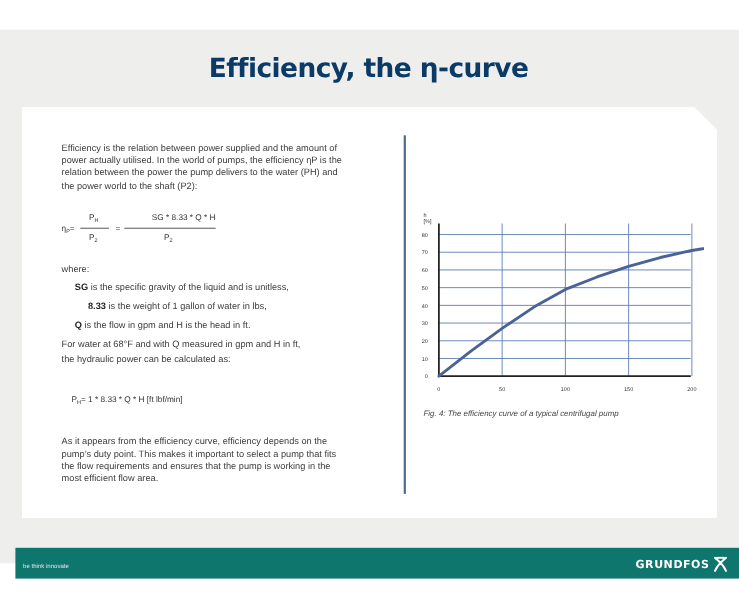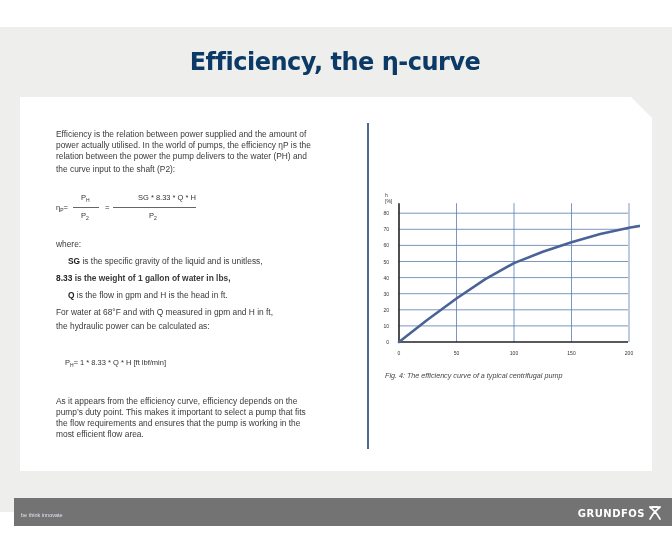--- a/index.html
+++ b/index.html
@@ -8,55 +8,55 @@
   .title { position:absolute; left:0; top:48px; width:670px; text-align:center; font-family:"DejaVu Sans", sans-serif; font-weight:bold; font-size:24px; color:#0b3a66; letter-spacing:-0.5px; }
   .card { position:absolute; left:20px; top:97px; width:632px; height:374px; background:#ffffff;
           clip-path: polygon(0 0, 611px 0, 632px 21px, 632px 100%, 0 100%); }
   .divider { position:absolute; left:367px; top:123px; width:2px; height:326px; background:#4d6a8f; }
   .txt { position:absolute; font-size:8.4px; color:#3a3a3a; line-height:11px; }
   .txt b { color:#222;padding-left:12px; }
   .formula { position:absolute; font-size:7.5px; color:#333; }
   .frac-line { position:absolute; height:1px; background:#666; }
   .sub { font-size:5px; vertical-align:-2px; }
   .caption { position:absolute; left:385px; top:371px; font-size:7.2px; font-style:italic; color:#444; }
-  .footer { position:absolute; left:14px; top:498px; width:658px; height:28px; background:#737373; }
+  .footer { position:absolute; left:14px; top:498px; width:658px; height:28px; background:#0f766e; }
   .footer .tag { position:absolute; left:7px; top:14px; font-size:5.5px; color:#dfe6ee; }
   .footer .logo { position:absolute; right:10px; top:8px; font-family:"DejaVu Sans", sans-serif; font-weight:bold; font-size:10px; color:#ffffff; letter-spacing:0.5px; display:flex; align-items:center; gap:3px; }
   svg text { font-family:"Liberation Sans", sans-serif; }
 </style>
 </head>
 <body>
 
 <div class="slide"></div>
 <div class="title">Efficiency, the η-curve</div>
 
 <div class="card"></div>
 <div class="divider"></div>
 
 <div class="txt" style="left:56px; top:129px;">
   <div>Efficiency is the relation between power supplied and the amount of</div>
   <div>power actually utilised. In the world of pumps, the efficiency ηP is the</div>
   <div>relation between the power the pump delivers to the water (PH) and</div>
-  <div style="margin-top:2px;">the curve input to the shaft (P2):</div>
+  <div style="margin-top:2px;">the power world to the shaft (P2):</div>
 </div>
 
 <div>
   <div class="formula" style="left:56px; top:203px;"><span>η</span><span class="sub">P</span><span>=</span></div>
   <div class="formula" style="left:81px; top:193px;"><span>P</span><span class="sub">H</span></div>
   <div class="frac-line" style="left:73px; top:207px; width:26px;"></div>
   <div class="formula" style="left:81px; top:211px;"><span>P</span><span class="sub">2</span></div>
   <div class="formula" style="left:105px; top:203px;">=</div>
   <div class="formula" style="left:118px; top:193px;margin-left:20px;">SG * 8.33 * Q * H</div>
   <div class="frac-line" style="left:113px; top:207px; width:83px;"></div>
   <div class="formula" style="left:149px; top:211px;"><span>P</span><span class="sub">2</span></div>
 </div>
 
 <div class="txt" style="left:56px; top:239px;">where:</div>
 <div class="txt" style="left:56px; top:256px;"><b>SG</b><span> is the specific gravity of the liquid and is unitless,</span></div>
-<div class="txt" style="left:44px; top:273px;font-weight:bold;"><b>8.33</b><span> is the weight of 1 gallon of water in lbs,</span></div>
+<div class="txt" style="left:68px; top:273px;"><b>8.33</b><span> is the weight of 1 gallon of water in lbs,</span></div>
 <div class="txt" style="left:56px; top:290px;"><b>Q</b><span> is the flow in gpm and H is the head in ft.</span></div>
 <div class="txt" style="left:56px; top:307px;">
   <div>For water at 68°F and with Q measured in gpm and H in ft,</div>
   <div style="margin-top:3px;">the hydraulic power can be calculated as:</div>
 </div>
 
 <div class="formula" style="left:65px; top:358px;"><span>P</span><span class="sub">H</span><span>= 1 * 8.33 * Q * H [ft lbf/min]</span></div>
 
 <div class="txt" style="left:56px; top:396px;">
   <div>As it appears from the efficiency curve, efficiency depends on the</div>

